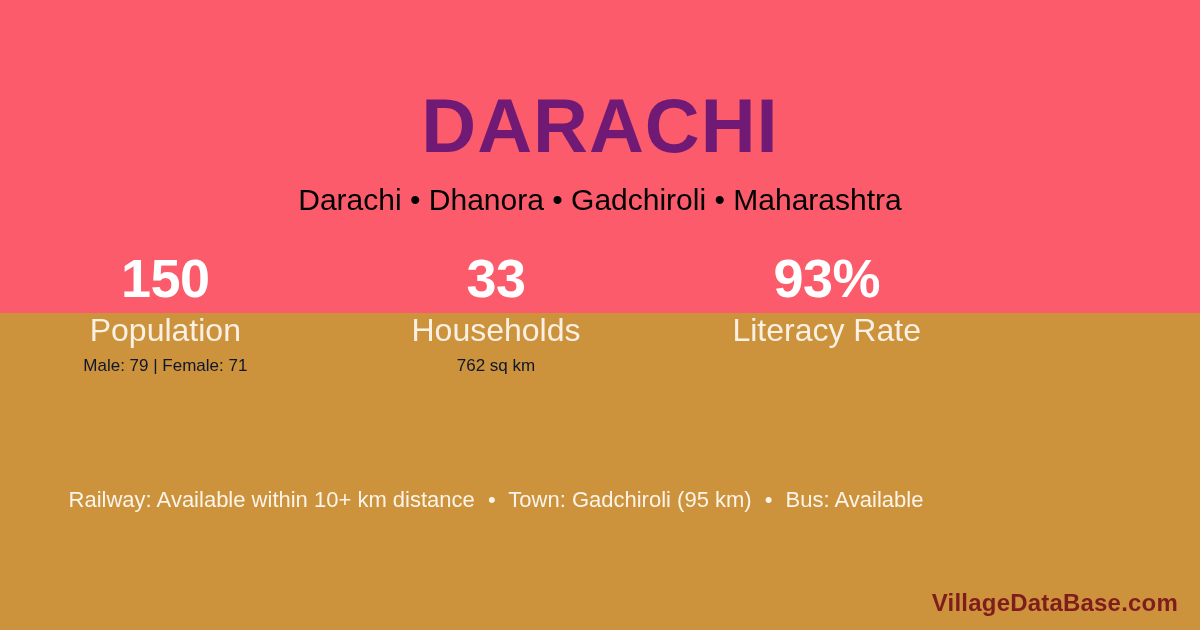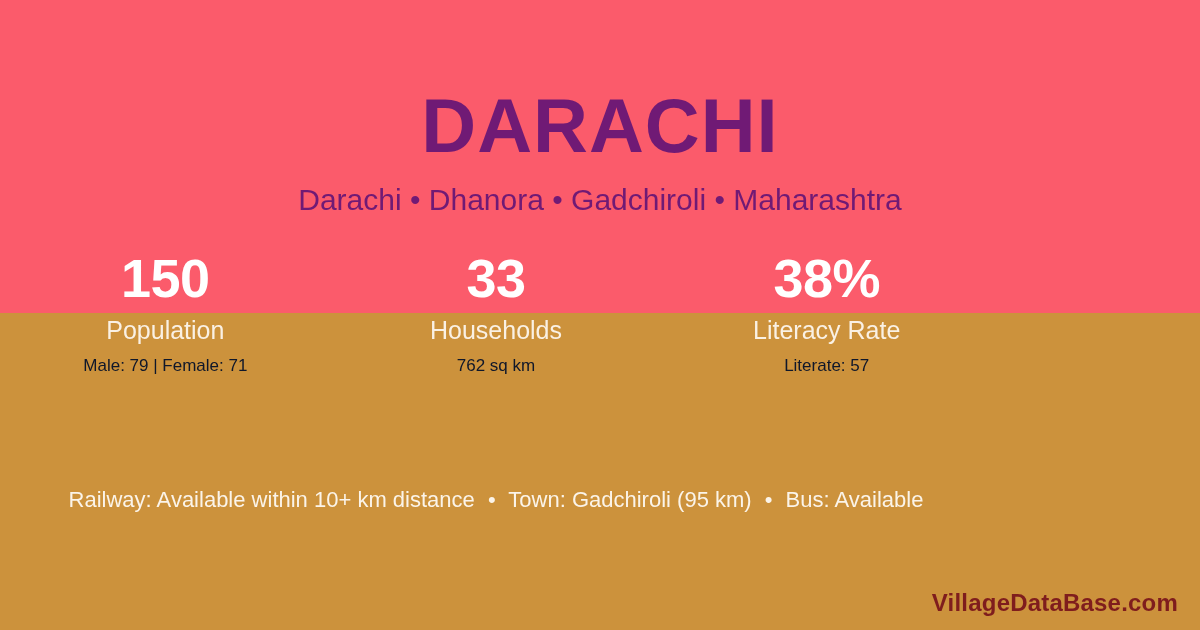--- a/index.html
+++ b/index.html
@@ -67,21 +67,21 @@
 
   .subtitle {
     position: absolute;
     left: 0;
     top: 181px;
     width: 1200px;
     text-align: center;
     font-size: 30px;
     line-height: 38px;
     font-weight: 400;
-    color: #701a75;
+    color: #000000;
     white-space: nowrap;
   }
 
   
   .stats {
     position: absolute;
     left: 0;
     top: 246px;
     width: 992px;
     display: flex;
@@ -97,21 +97,21 @@
     font-size: 54px;
     line-height: 64px;
     font-weight: 700;
     color: #ffffff;
     letter-spacing: -0.5px;
     white-space: nowrap;
   }
 
   .stat-label {
     margin-top: 5px;
-    font-size: 25px;
+    font-size: 32px;
     line-height: 30px;
     font-weight: 400;
     color: #faf1e4;
     white-space: nowrap;
   }
 
   .stat-sub {
     margin-top: 10px;
     font-size: 17px;
     line-height: 21px;
@@ -172,23 +172,22 @@
         <div class="stat-sub">Male: 79 | Female: 71</div>
       </div>
 
       <div class="stat">
         <div class="stat-value">33</div>
         <div class="stat-label">Households</div>
         <div class="stat-sub">762 sq km</div>
       </div>
 
       <div class="stat">
-        <div class="stat-value">38%</div>
+        <div class="stat-value">93%</div>
         <div class="stat-label">Literacy Rate</div>
-        <div class="stat-sub">Literate: 57</div>
       </div>
 
     </div>
 
     <div class="info-line">
       <span>Railway: Available within 10+ km distance</span>
       <span class="info-sep">•</span>
       <span>Town: Gadchiroli (95 km)</span>
       <span class="info-sep">•</span>
       <span>Bus: Available</span>

